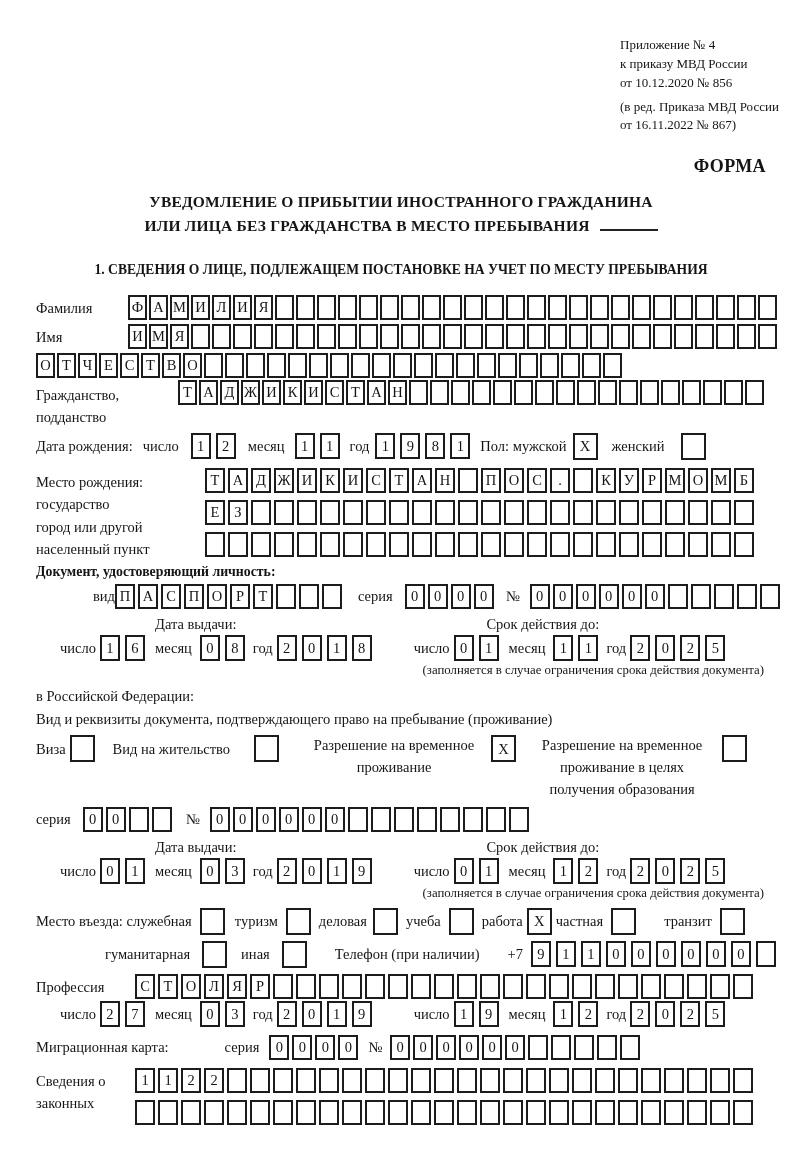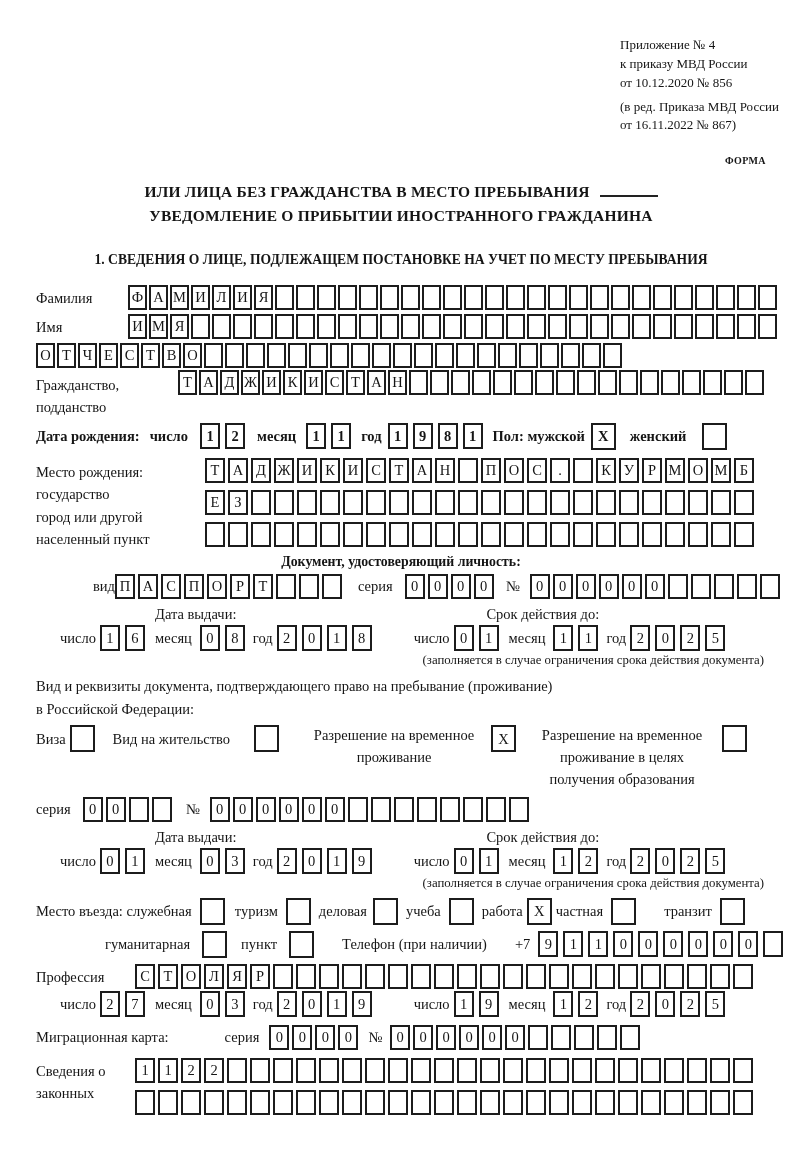--- a/index.html
+++ b/index.html
@@ -4,64 +4,64 @@
 <style>
   html,body{margin:0;padding:0;background:#ffffff;}
   .page{
     width:800px;height:1163px;box-sizing:border-box;
     padding:36px 34px 0 36px;position:relative;background:#fff;
     font-family:"Liberation Serif","DejaVu Serif",serif;color:#151515;
     font-size:14.5px;line-height:1.25;overflow:hidden;
   }
   .hdr{margin-left:584px;font-size:13px;line-height:1.45;white-space:nowrap;}
   .hdr .gap{margin-top:5px;}
-  .forma{text-align:right;font-weight:bold;font-size:10px;margin-top:20px;letter-spacing:.4px;}
+  .forma{text-align:right;font-weight:bold;font-size:18px;margin-top:20px;letter-spacing:.4px;}
   .title{text-align:center;font-weight:bold;font-size:15.5px;margin-top:12px;line-height:1.55;letter-spacing:.2px;}
   .uline{display:inline-block;width:58px;border-bottom:2px solid #222;height:13px;margin-left:10px;}
   .sect{text-align:center;font-weight:bold;font-size:13.6px;margin-top:24px;margin-bottom:16px;}
   .frow{display:flex;align-items:flex-start;margin-bottom:4px;}
   .vcenter{align-items:center;}
   .lab{flex:none;}
   .cells{display:flex;gap:2px;flex:none;}
   .cell{
     width:19px;height:25px;box-sizing:border-box;border:2px solid #1c1c1c;
     display:flex;align-items:center;justify-content:center;
     font-size:14.5px;background:#fff;flex:none;
   }
   .cells.md{gap:3px}.cells.md .cell{width:20px;}
   .cells.dt{gap:5px}.cells.dt .cell{width:20px;height:26px;}
   .cb{width:25px;height:27px;}
   .cb .cell{width:25px;height:27px;}
   .dlabels{display:flex;font-size:14.5px;margin-top:6px;margin-bottom:2px;}
   .note{font-size:12.8px;text-align:right;margin-top:2px;margin-bottom:6px;padding-right:2px;}
-  .ctr{text-align:center;}
+  .ctr{text-align:left;}
   .b{font-weight:bold;}
   .optblock{text-align:center;line-height:1.5;}
   .stack{display:flex;flex-direction:column;gap:7px;}
   .labcol{line-height:1.55;}
 </style>
 </head>
 <body>
 
 <div class="page">
 
   <div class="hdr">
     <div>Приложение № 4</div>
     <div>к приказу МВД России</div>
     <div>от 10.12.2020 № 856</div>
     <div class="gap">(в ред. Приказа МВД России</div>
     <div>от 16.11.2022 № 867)</div>
   </div>
   <div class="forma">ФОРМА</div>
 
   <div class="title">
+    <div>УВЕДОМЛЕНИЕ О ПРИБЫТИИ ИНОСТРАННОГО ГРАЖДАНИНА</div>
     <div>
       <span>ИЛИ ЛИЦА БЕЗ ГРАЖДАНСТВА В МЕСТО ПРЕБЫВАНИЯ</span><span class="uline"></span>
     </div>
-    <div>УВЕДОМЛЕНИЕ О ПРИБЫТИИ ИНОСТРАННОГО ГРАЖДАНИНА</div>
   </div>
 
   <div class="sect">1. СВЕДЕНИЯ О ЛИЦЕ, ПОДЛЕЖАЩЕМ ПОСТАНОВКЕ НА УЧЕТ ПО МЕСТУ ПРЕБЫВАНИЯ</div>
 
   <div class="frow">
     <span class="lab" style="width:92px;padding-top:4px;">Фамилия</span>
     <span class="cells">
         <span class="cell">Ф</span>
         <span class="cell">А</span>
         <span class="cell">М</span>
@@ -196,21 +196,21 @@
         <span class="cell"></span>
         <span class="cell"></span>
         <span class="cell"></span>
         <span class="cell"></span>
         <span class="cell"></span>
         <span class="cell"></span>
         <span class="cell"></span>
       </span>
   </div>
 
-  <div class="frow vcenter" style="margin-bottom:8px;font-weight:bold;">
+  <div class="frow vcenter" style="margin-bottom:8px;">
     <span class="lab">Дата рождения:</span>
     <span class="lab" style="margin-left:10px;">число</span>
     <span class="cells dt" style="margin-left:12px;">
         <span class="cell">1</span>
         <span class="cell">2</span>
       </span>
     <span class="lab" style="margin-left:12px;">месяц</span>
     <span class="cells dt" style="margin-left:10px;">
         <span class="cell">1</span>
         <span class="cell">1</span>
@@ -396,22 +396,22 @@
     <span class="cells dt" style="margin-left:4px;">
         <span class="cell">2</span>
         <span class="cell">0</span>
         <span class="cell">2</span>
         <span class="cell">5</span>
       </span>
   </div>
   <div class="note">(заполняется в случае ограничения срока действия документа)</div>
 
   <div style="line-height:1.6;">
+    <div>в Российской Федерации:</div>
     <div>Вид и реквизиты документа, подтверждающего право на пребывание (проживание)</div>
-    <div>в Российской Федерации:</div>
   </div>
 
   <div class="frow" style="margin-top:4px;margin-bottom:6px;">
     <span class="lab" style="padding-top:5px;">Виза</span>
     <span class="cells cb" style="margin-left:4px;">
         <span class="cell"></span>
       </span>
     <span class="lab" style="margin-left:18px;padding-top:5px;">Вид на жительство</span>
     <span class="cells cb" style="margin-left:24px;">
         <span class="cell"></span>
@@ -531,21 +531,21 @@
     <span class="cells cb" style="margin-left:8px;">
         <span class="cell"></span>
       </span>
   </div>
 
   <div class="frow vcenter" style="margin-bottom:6px;">
     <span class="lab" style="margin-left:69px;">гуманитарная</span>
     <span class="cells cb" style="margin-left:12px;">
         <span class="cell"></span>
       </span>
-    <span class="lab" style="margin-left:14px;">пункт</span>
+    <span class="lab" style="margin-left:14px;">иная</span>
     <span class="cells cb" style="margin-left:12px;">
         <span class="cell"></span>
       </span>
     <span class="lab" style="margin-left:28px;">Телефон (при наличии)</span>
     <span class="lab" style="margin-left:28px;">+7</span>
     <span class="cells dt" style="margin-left:8px;">
         <span class="cell">9</span>
         <span class="cell">1</span>
         <span class="cell">1</span>
         <span class="cell">0</span>

